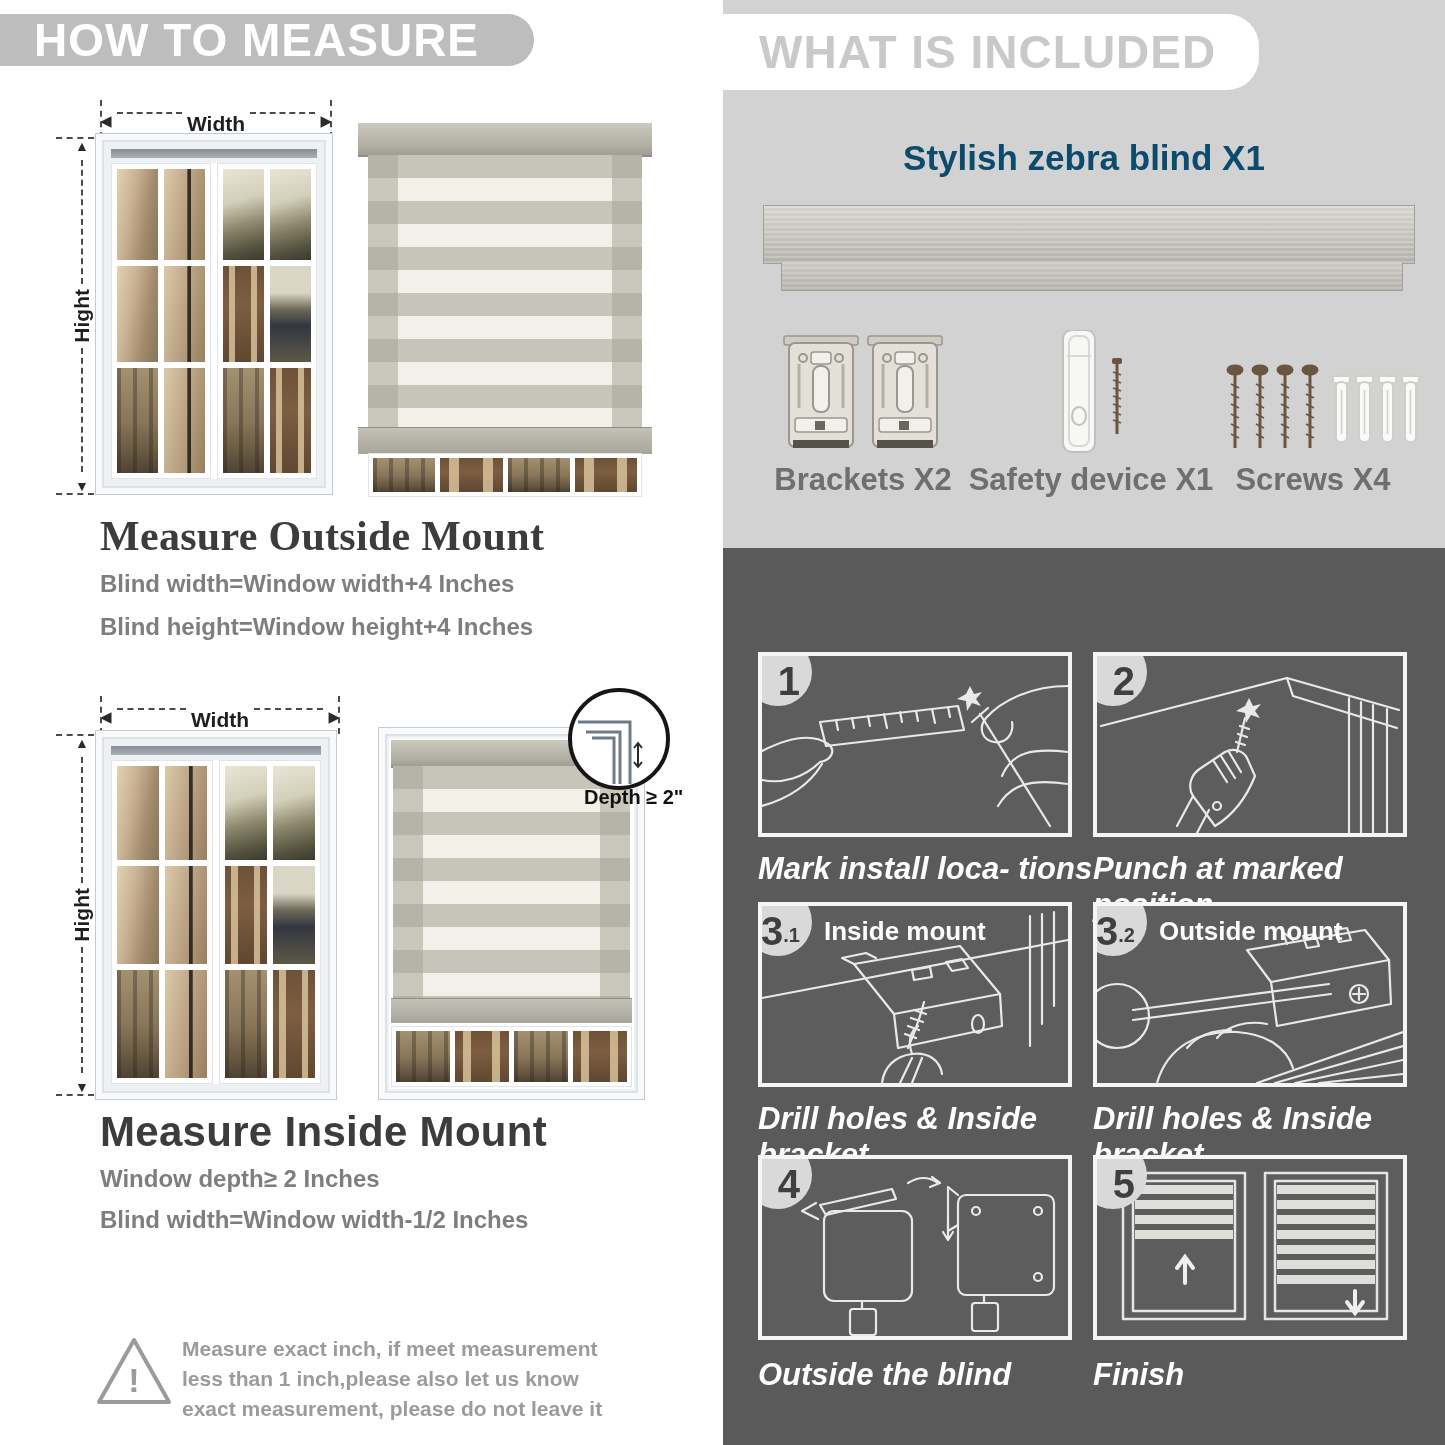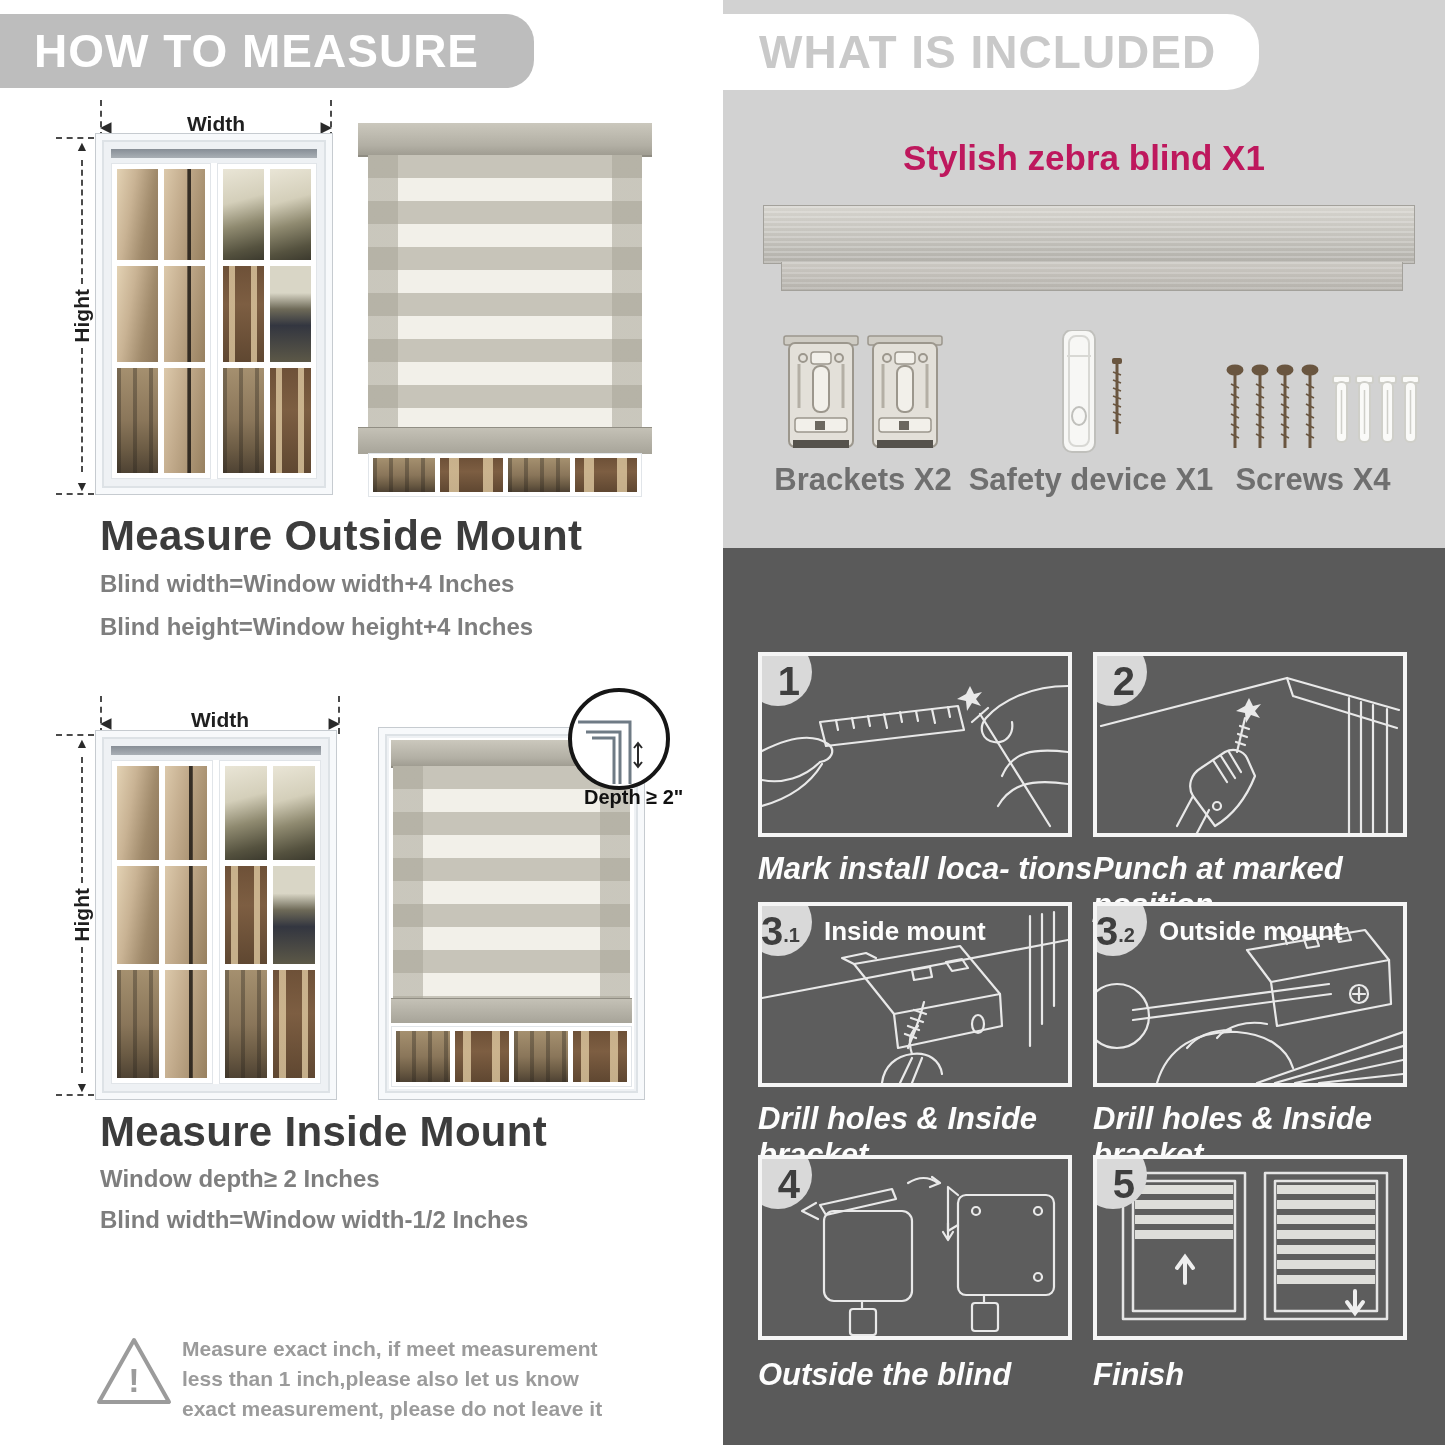--- a/index.html
+++ b/index.html
@@ -2,29 +2,29 @@
 <html><head>
 <meta charset="utf-8">
 <style>
   html,body{margin:0;padding:0;background:#fff;}
   #canvas{position:relative;width:1445px;height:1445px;background:#ffffff;overflow:hidden;
           font-family:"Liberation Sans",sans-serif;}
   .abs{position:absolute;}
 
   
   .banner{display:flex;align-items:center;font-weight:bold;letter-spacing:1px;}
-  .banner-left{left:0;top:14px;width:500px;height:74px;background:#bdbdbd;
+  .banner-left{left:0;top:14px;width:500px;height:52px;background:#bdbdbd;
                border-radius:0 28px 28px 0;color:#ffffff;font-size:46px;padding-left:34px;}
   .banner-included{left:0;top:14px;width:500px;height:76px;background:#ffffff;
                border-radius:0 32px 32px 0;color:#c9c9c9;font-size:46px;padding-left:36px;}
   .banner-mount{left:0;top:14px;width:598px;height:76px;background:#ffffff;
                border-radius:0 26px 26px 0;color:#474747;font-size:42px;padding-left:36px;letter-spacing:0.5px;}
 
   
-  .dim-w{display:flex;align-items:flex-end;}
+  .dim-w{display:flex;align-items:flex-start;}
   .dim-w .seg{flex:1;border-top:2px dashed #4a4a4a;height:0;margin:0 5px;}
   .dim-w .lbl{font-size:21px;font-weight:bold;color:#1f1f1f;}
   .dim-w::before,.dim-w::after{content:"";position:absolute;top:-12px;height:38px;border-left:2px dashed #4a4a4a;}
   .dim-w::before{left:0;} .dim-w::after{right:0;}
   .arrL::before{content:"◀";font-size:15px;color:#2a2a2a;}
   .arrR::before{content:"▶";font-size:15px;color:#2a2a2a;}
   .dim-h{display:flex;flex-direction:column;align-items:center;}
   .dim-h .seg{flex:1;border-left:2px dashed #4a4a4a;width:0;margin:5px 0;}
   .dim-h .lbl{writing-mode:vertical-rl;transform:rotate(180deg);font-size:21px;font-weight:bold;color:#1f1f1f;}
   .arrU::before{content:"▲";font-size:14px;color:#2a2a2a;}
@@ -61,21 +61,21 @@
 
   
   .h2{font-size:42px;font-weight:bold;color:#3c3c3c;letter-spacing:0.3px;}
   .sub{font-size:24px;font-weight:bold;color:#7e7e7e;}
   .warn-text{font-size:21px;font-weight:bold;color:#9b9b9b;line-height:1.42;}
   .depth-lbl{font-size:20px;font-weight:bold;color:#111;}
 
   
   .sec-included{left:723px;top:0;width:722px;height:548px;background:#d2d2d2;}
   .sec-mount{left:723px;top:548px;width:722px;height:897px;background:#5a5a5a;}
-  .blind-name{left:0;top:138px;width:722px;text-align:center;font-size:35px;font-weight:bold;color:#be185d;}
+  .blind-name{left:0;top:138px;width:722px;text-align:center;font-size:35px;font-weight:bold;color:#0c4a6e;}
   .rail-main{left:40px;top:205px;width:650px;height:57px;
      background:repeating-linear-gradient(180deg,rgba(255,255,255,.22) 0 2px,rgba(0,0,0,0) 2px 5px),
      linear-gradient(180deg,#d6d4ce,#c2c0ba 60%,#b2b0aa);border:1px solid #a3a19b;}
   .rail-sub{left:58px;top:262px;width:620px;height:28px;
      background:repeating-linear-gradient(180deg,rgba(255,255,255,.18) 0 2px,rgba(0,0,0,0) 2px 5px),
      linear-gradient(180deg,#ccc9c3,#b5b2ac);border:1px solid #a3a19b;border-top:none;}
   .inc-label{position:absolute;top:462px;transform:translateX(-50%);font-size:31px;font-weight:bold;color:#6f6f6f;white-space:nowrap;}
 
   
   .panel{position:absolute;width:314px;height:185px;border:4px solid #f5f5f5;background:#5d5d5d;
@@ -143,21 +143,21 @@
     <div class="abs zbody" style="left:10px;right:10px;top:32px;height:272px;"></div>
     <div class="abs botrail" style="left:0;right:0;top:304px;height:26px;"></div>
     <div class="abs peek" style="left:10px;right:10px;top:330px;height:44px;">
       <div class="pk pF"></div>
         <div class="pk pE"></div>
       <div class="pk pF"></div>
         <div class="pk pE"></div>
     </div>
   </div>
 
-  <div class="abs h2" style="left:100px;top:512px;">Measure Outside Mount</div>
+  <div class="abs h2" style="left:100px;top:512px;font-family:Liberation Serif, serif;">Measure Outside Mount</div>
   <div class="abs sub" style="left:100px;top:570px;">Blind width=Window width+4 Inches</div>
   <div class="abs sub" style="left:100px;top:613px;">Blind height=Window height+4 Inches</div>
 
   <div class="abs dim-w" style="left:100px;top:708px;width:240px;">
     <span class="arrL"></span>
     <span class="seg"></span>
     <span class="lbl">Width</span>
     <span class="seg"></span>
     <span class="arrR"></span>
   </div>

